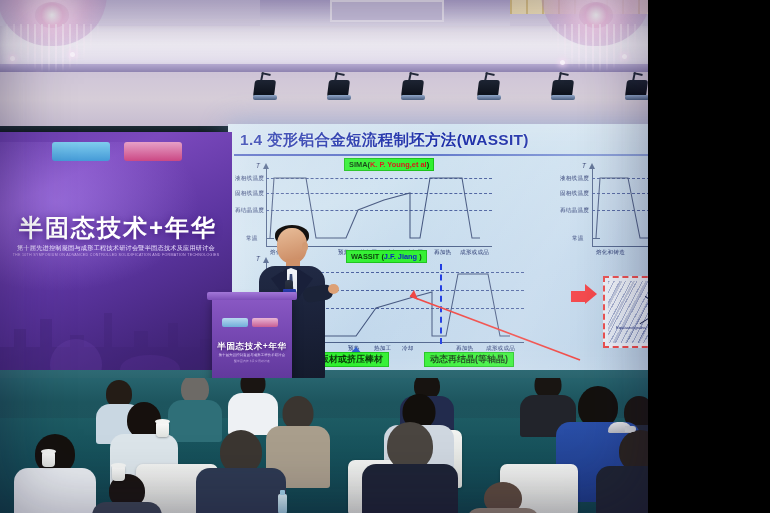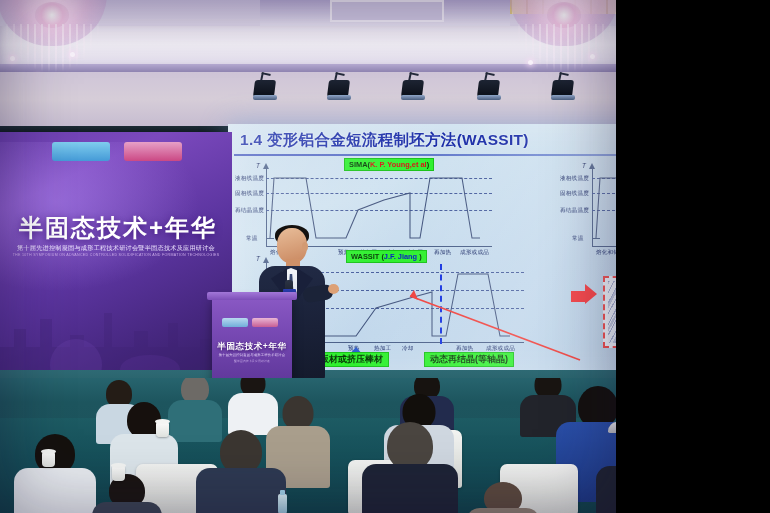--- a/index.html
+++ b/index.html
@@ -1,18 +1,18 @@
 <!DOCTYPE html>
 <html><head>
 <meta charset="utf-8">
 <style>
   html,body{margin:0;padding:0;background:#000;}
   #stage{position:relative;width:616px;height:513px;overflow:hidden;
          font-family:"Liberation Sans","DejaVu Sans",sans-serif;
-         background:#2a2340;}
+         background:#2a2340;padding-left:32px;}
 
   
   .ceiling{position:absolute;left:0;top:0;width:770px;height:72px;
     background:linear-gradient(180deg,#cfc6e4 0%,#ddd6ea 30%,#e9e4f0 60%,#d9d3e6 100%);}
   .ceil-coffer{position:absolute;top:0;left:260px;width:250px;height:26px;
     background:linear-gradient(180deg,#b9aed6,#e6e1f1);
     border-bottom:3px solid #f2eff7;}
   .ceil-coffer2{position:absolute;top:0;left:330px;width:110px;height:18px;
     background:#cfc7e3;border:2px solid #efeaf6;}
   .ceil-strip{position:absolute;top:0;left:510px;width:260px;height:14px;

